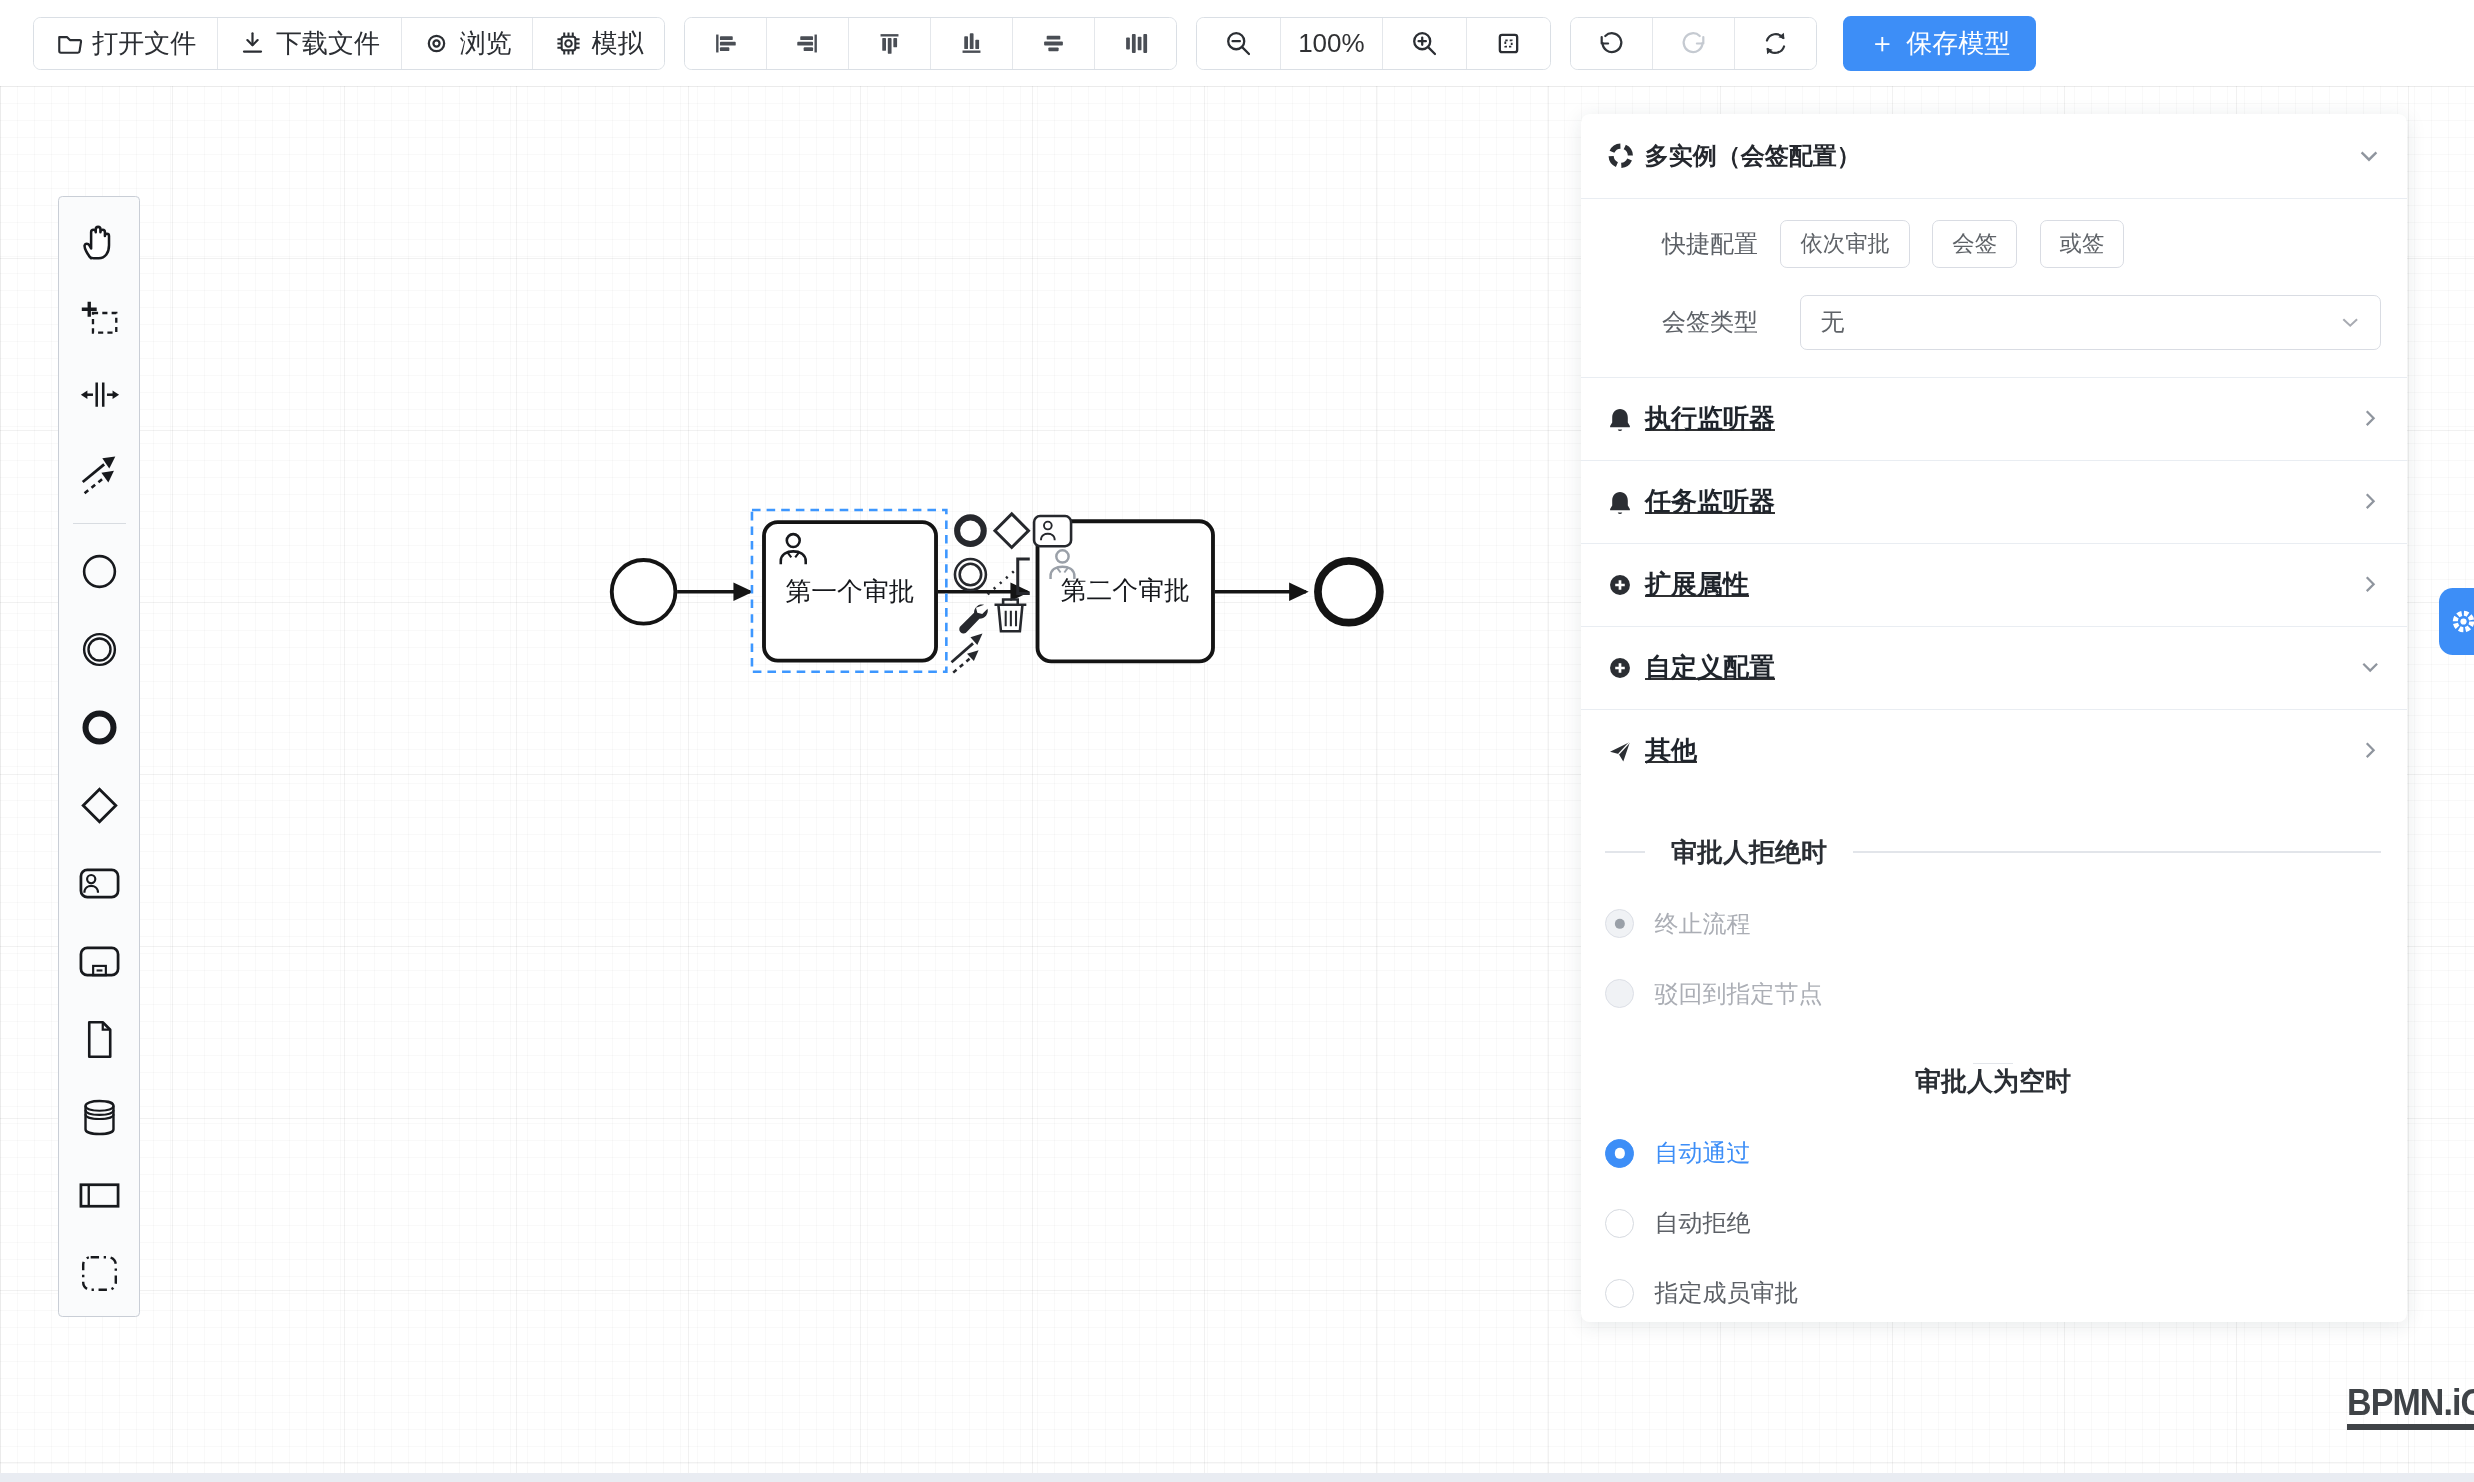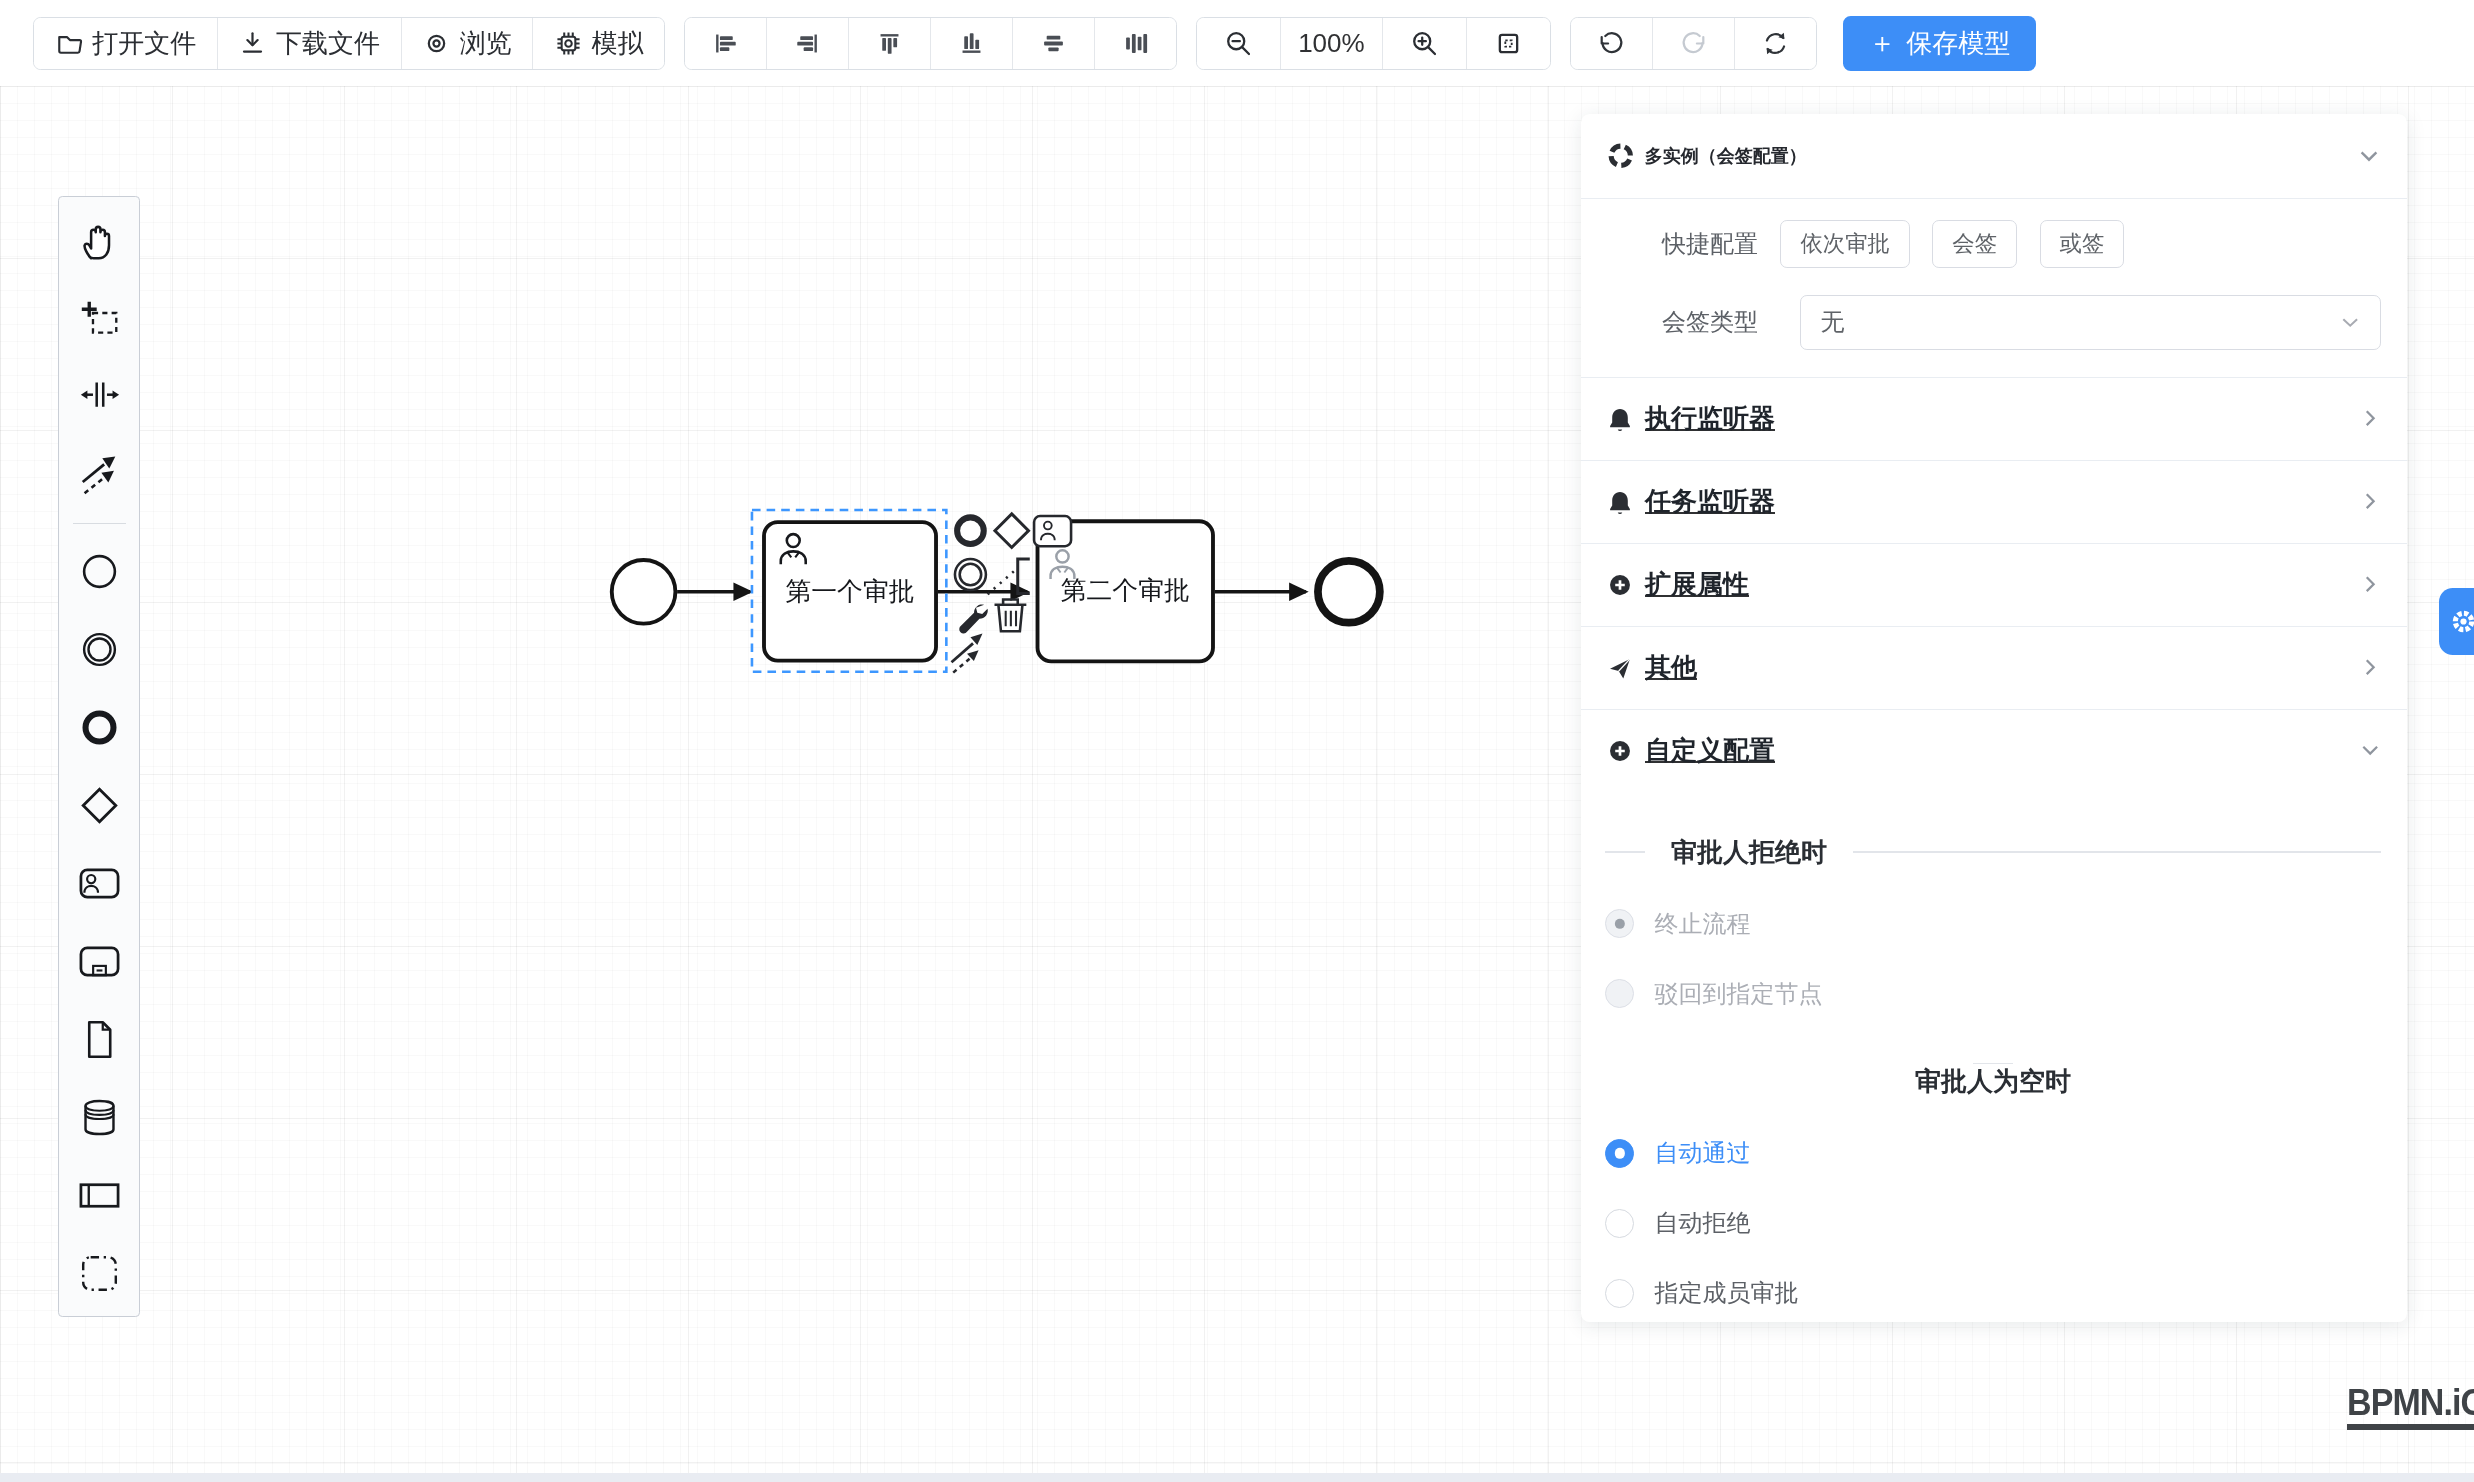--- a/index.html
+++ b/index.html
@@ -39,21 +39,21 @@
     border:1.3px solid #c9ced6; border-radius:4.3px; z-index:20; display:flex; flex-direction:column;
     align-items:center; padding-top:5.2px; }
   .pal-item { width:82px; height:78px; display:flex; align-items:center; justify-content:center; cursor:pointer; }
   .pal-sep { width:53px; height:0; border-top:1.3px solid #d8dce1; margin:8.6px 0; }
   .pal-item svg { display:block; }
 
   
   .panel { position:absolute; left:1581px; top:114px; width:826px; height:1208px; background:#fff;
     border-radius:8.6px; box-shadow:0 3.4px 20.6px rgba(31,45,61,.10); z-index:25; overflow:hidden; }
   .p-header { height:85px; display:flex; align-items:center; padding:0 26px; border-bottom:1.3px solid #e9edf2; }
-  .p-title { font-size:18px; font-weight:700; color:#25282e; margin-left:10.3px; }
+  .p-title { font-size:24px; font-weight:700; color:#25282e; margin-left:10.3px; }
   .p-chev { margin-left:auto; display:flex; align-items:center; cursor:pointer; }
   .p-row { display:flex; align-items:center; padding:0 26px; }
   .p-row.quick { margin-top:20.6px; }
   .p-row.type { margin-top:27px;gap:20px; }
   .p-label { width:151px; text-align:right; margin-right:22.4px; font-size:24px; color:#5c6066; flex:none; }
   .q-btn { height:48px; display:flex; align-items:center; padding:0 19px; border:1.3px solid #d9dce3;
     border-radius:6.9px; background:#fff; font-size:22.4px; color:#5f6368; margin-right:22.4px; cursor:pointer; }
   .sel { flex:1; max-width:581px; height:55px; border:1.3px solid #d9dce3; border-radius:6.9px; background:#fff;
     display:flex; align-items:center; padding:0 19px; font-size:24px; color:#5f6368; cursor:pointer; }
   .sel .p-chev { margin-left:auto; }
@@ -461,42 +461,42 @@
       </svg>
       <span class="p-sec-label">扩展属性</span>
       <span class="p-chev">
         <svg width="22.4" height="22.4" viewBox="0 0 26 26">
             <polyline points="9,5 17,13 9,21" fill="none" stroke="#8f959e" stroke-width="2.6"></polyline>
           </svg>
       </span>
     </div>
     <div class="p-sec">
       <svg width="26" height="26" viewBox="0 0 30 30">
+        <circle cx="15" cy="15" r="11.5" fill="#2b2e33"></circle>
+        <path d="M15 9.5 v11 M9.5 15 h11" stroke="#fff" stroke-width="3.1"></path>
+      </svg>
+      <span class="p-sec-label">自定义配置</span>
+      <span class="p-chev">
+        <svg width="22.4" height="22.4" viewBox="0 0 26 26">
+            <polyline points="5,9 13,17 21,9" fill="none" stroke="#8f959e" stroke-width="2.6"></polyline>
+          </svg>
+      </span>
+    </div>
+    <div class="p-sec">
+      <svg width="26" height="26" viewBox="0 0 30 30">
         <polygon points="3.5,16 26.5,4.5 18.8,27 13.5,18.5" fill="#2b2e33"></polygon>
         <path d="M13.5 18.5 L26.5 4.5" stroke="#fff" stroke-width="1.6"></path>
       </svg>
       <span class="p-sec-label">其他</span>
       <span class="p-chev">
         <svg width="22.4" height="22.4" viewBox="0 0 26 26">
             <polyline points="9,5 17,13 9,21" fill="none" stroke="#8f959e" stroke-width="2.6"></polyline>
           </svg>
       </span>
     </div>
-    <div class="p-sec">
-      <svg width="26" height="26" viewBox="0 0 30 30">
-        <circle cx="15" cy="15" r="11.5" fill="#2b2e33"></circle>
-        <path d="M15 9.5 v11 M9.5 15 h11" stroke="#fff" stroke-width="3.1"></path>
-      </svg>
-      <span class="p-sec-label">自定义配置</span>
-      <span class="p-chev">
-        <svg width="22.4" height="22.4" viewBox="0 0 26 26">
-            <polyline points="5,9 13,17 21,9" fill="none" stroke="#8f959e" stroke-width="2.6"></polyline>
-          </svg>
-      </span>
-    </div>
   </div>
 
   <div class="p-custom">
     <div class="sub-header">
       <span class="sub-line-s"></span>
       <span class="sub-title">审批人拒绝时</span>
       <span class="sub-line-l"></span>
     </div>
     <div class="radio-row">
       <span class="radio dis on"></span>

